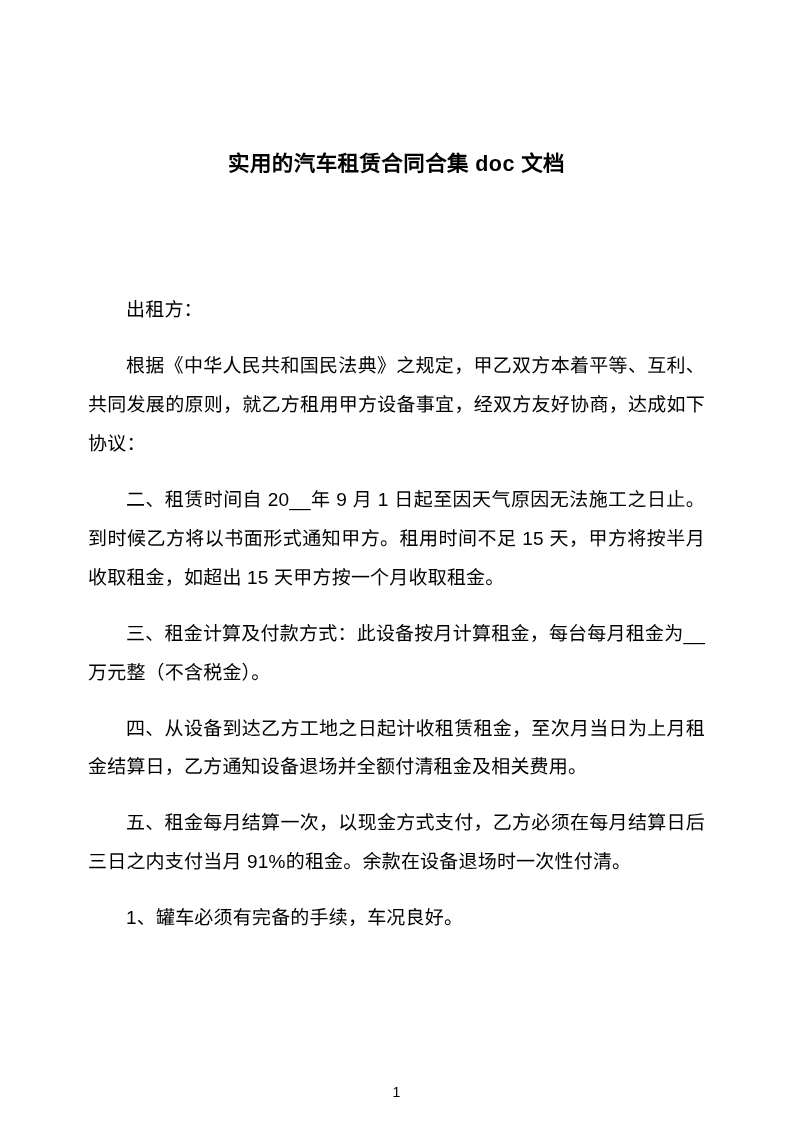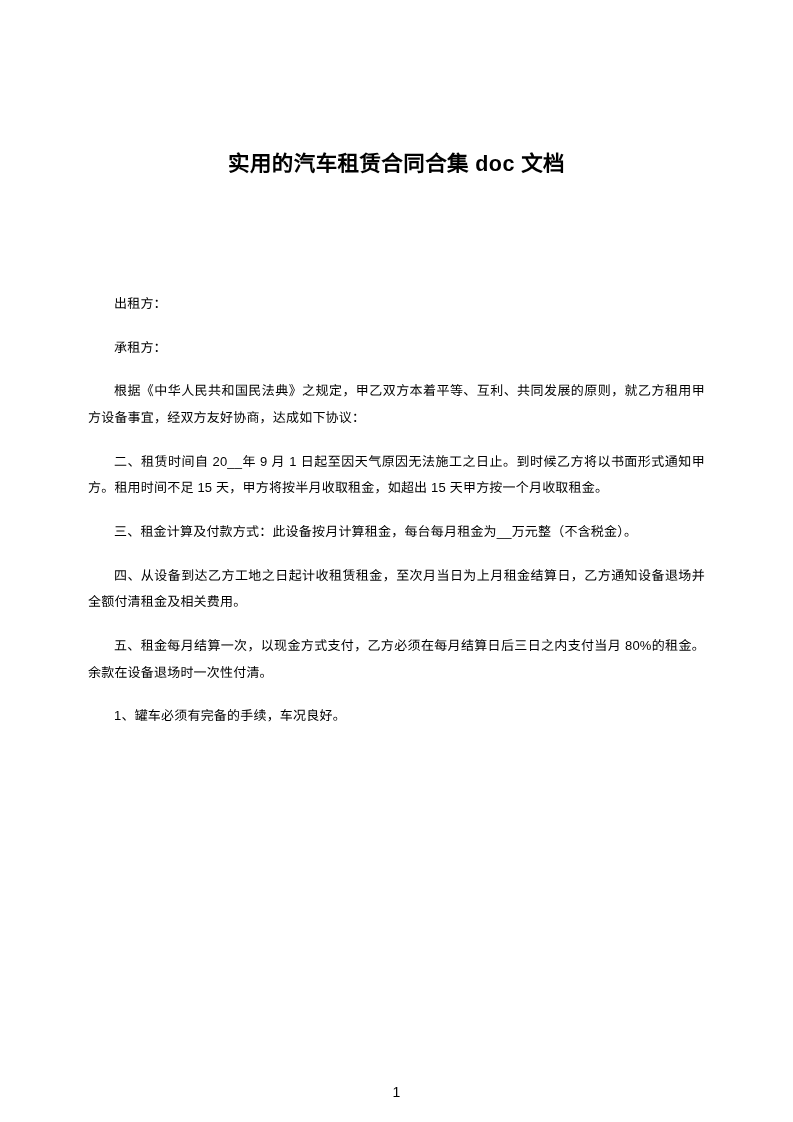--- a/index.html
+++ b/index.html
@@ -35,21 +35,21 @@
     font-weight: bold;
     letter-spacing: 0.4px;
     line-height: 1.4;
     margin: 0 0 0 0;
     padding-top: 30px;
   }
   .title-gap {
     height: 112px;
   }
   .para {
-    font-size: 13px;
+    font-size: 19px;
     line-height: 2.05;
     margin: 0 0 17px 0;
     text-align: justify;
     text-justify: inter-ideograph;
     letter-spacing: 0.2px;
   }
   .indent {
     text-indent: 2em;
   }
   .page-number {
@@ -66,24 +66,23 @@
 <body>
 
 <div class="page">
   <div class="doc-body">
 
     <h1 class="doc-title">实用的汽车租赁合同合集 doc 文档</h1>
 
     <div class="title-gap"></div>
 
     <p class="para indent">出租方：</p>
-    <p class="para indent">承租方：</p>
     <p class="para indent">根据《中华人民共和国民法典》之规定，甲乙双方本着平等、互利、共同发展的原则，就乙方租用甲方设备事宜，经双方友好协商，达成如下协议：</p>
     <p class="para indent">二、租赁时间自 20__年 9 月 1 日起至因天气原因无法施工之日止。到时候乙方将以书面形式通知甲方。租用时间不足 15 天，甲方将按半月收取租金，如超出 15 天甲方按一个月收取租金。</p>
     <p class="para indent">三、租金计算及付款方式：此设备按月计算租金，每台每月租金为__万元整（不含税金）。</p>
     <p class="para indent">四、从设备到达乙方工地之日起计收租赁租金，至次月当日为上月租金结算日，乙方通知设备退场并全额付清租金及相关费用。</p>
-    <p class="para indent">五、租金每月结算一次，以现金方式支付，乙方必须在每月结算日后三日之内支付当月 80%的租金。余款在设备退场时一次性付清。</p>
+    <p class="para indent">五、租金每月结算一次，以现金方式支付，乙方必须在每月结算日后三日之内支付当月 91%的租金。余款在设备退场时一次性付清。</p>
     <p class="para indent">1、罐车必须有完备的手续，车况良好。</p>
 
   </div>
 
   <div class="page-number">1</div>
 </div>
 
 </body></html>

